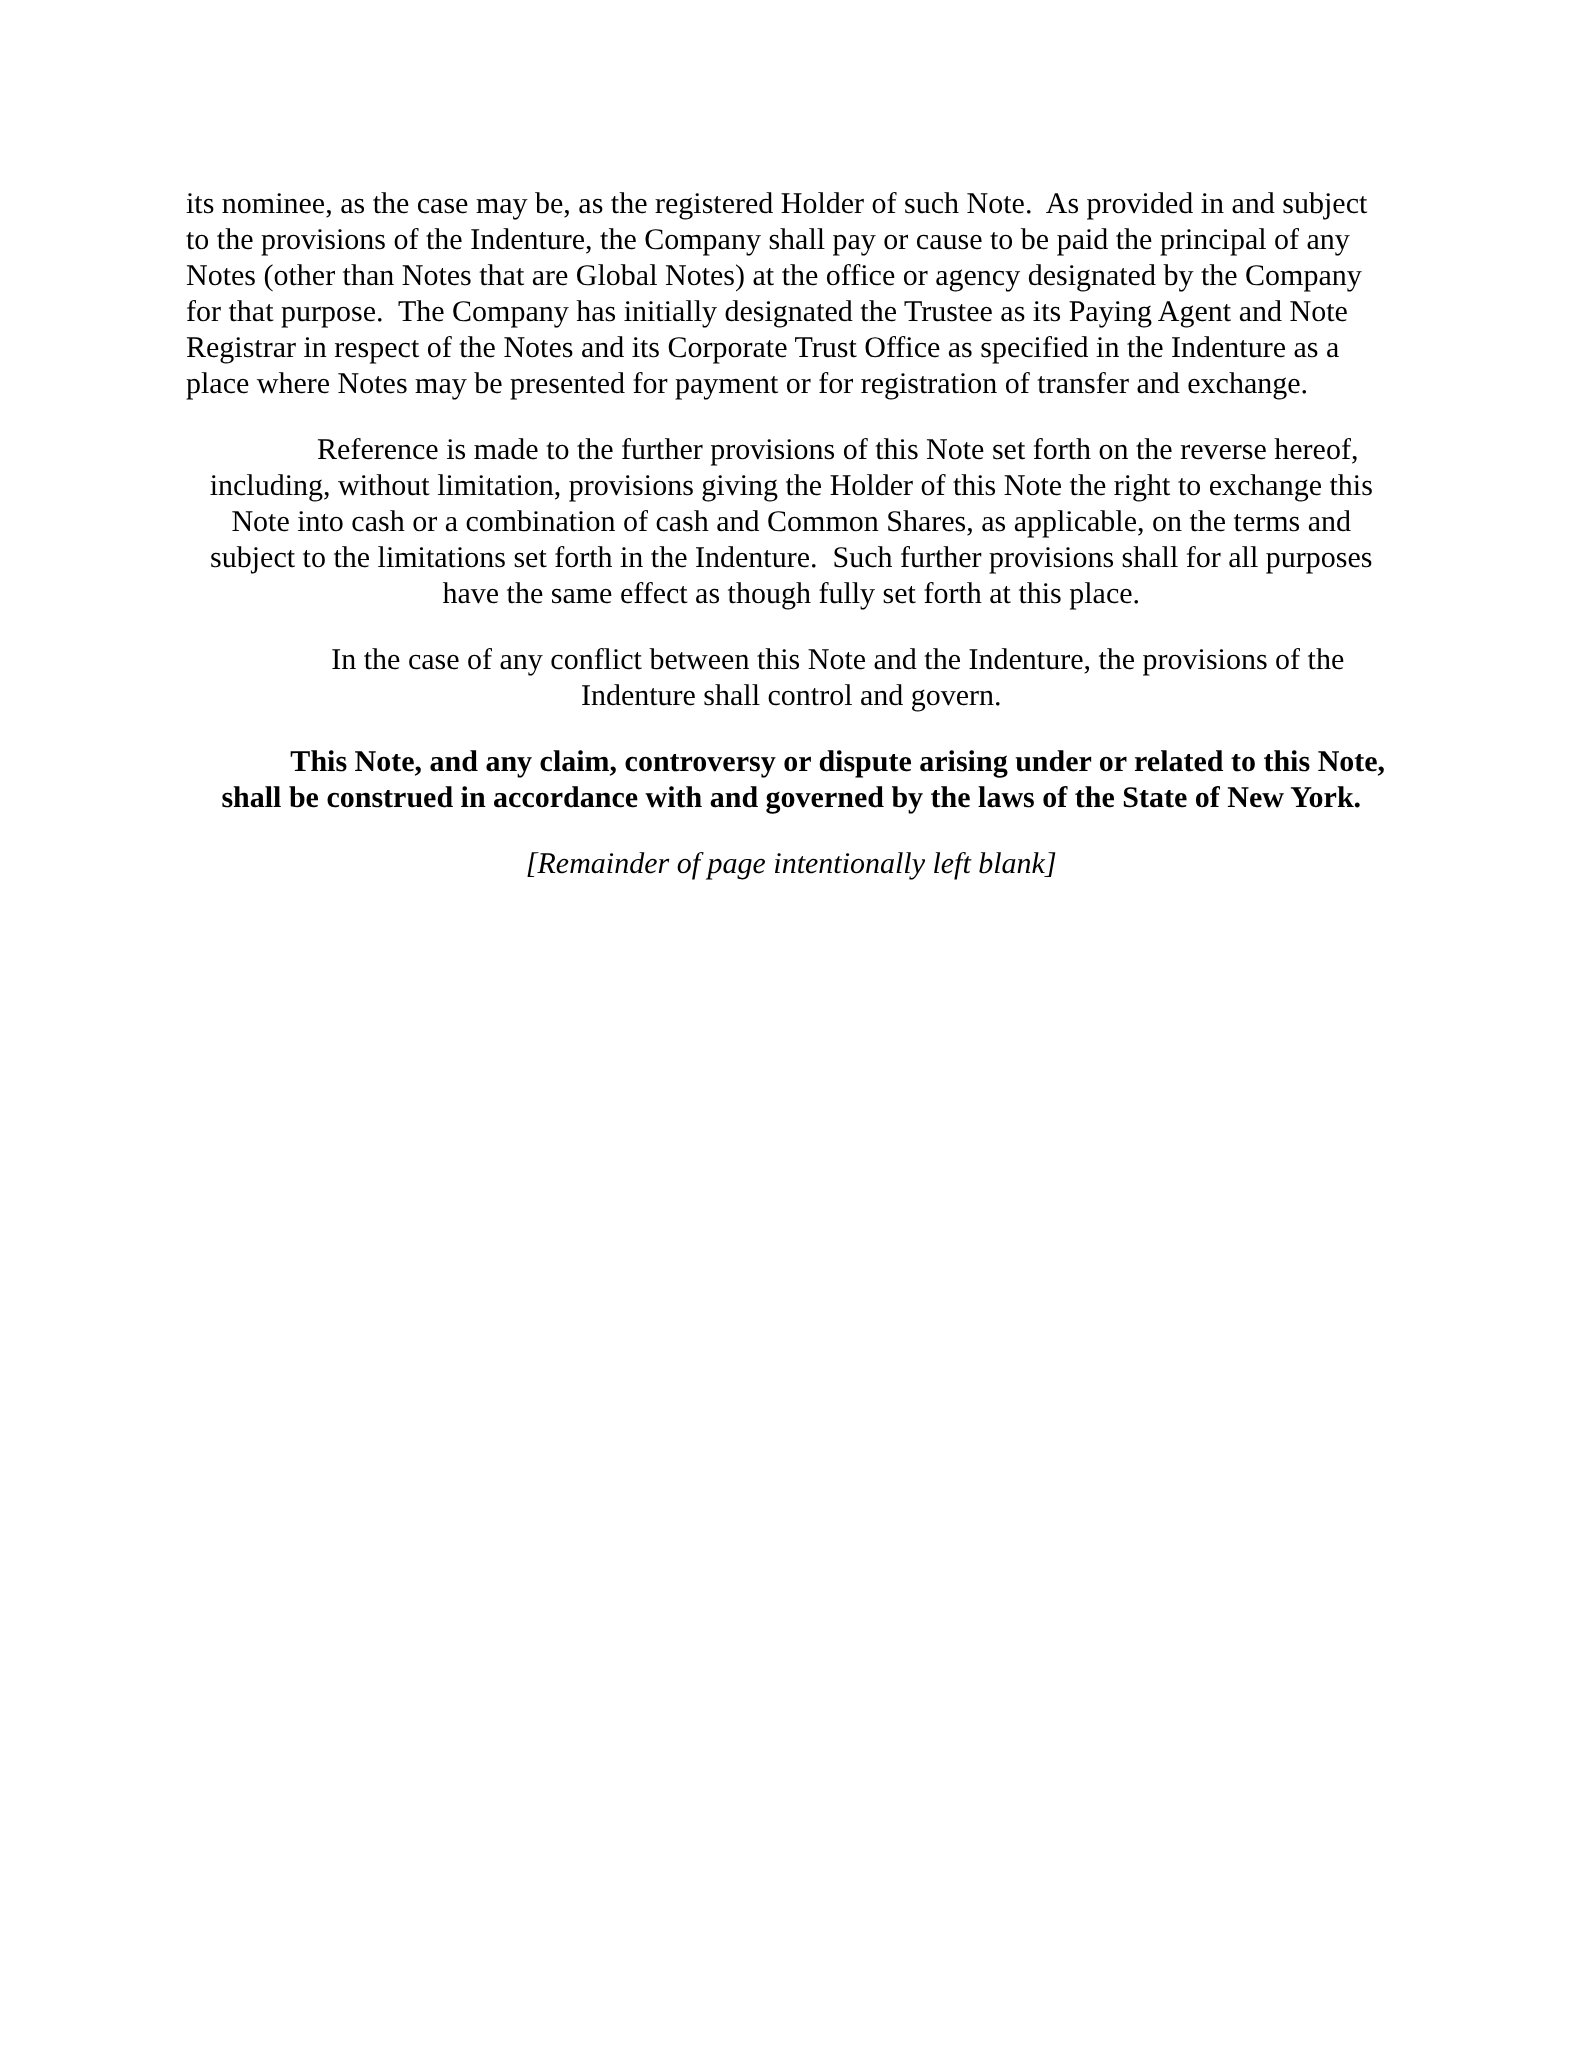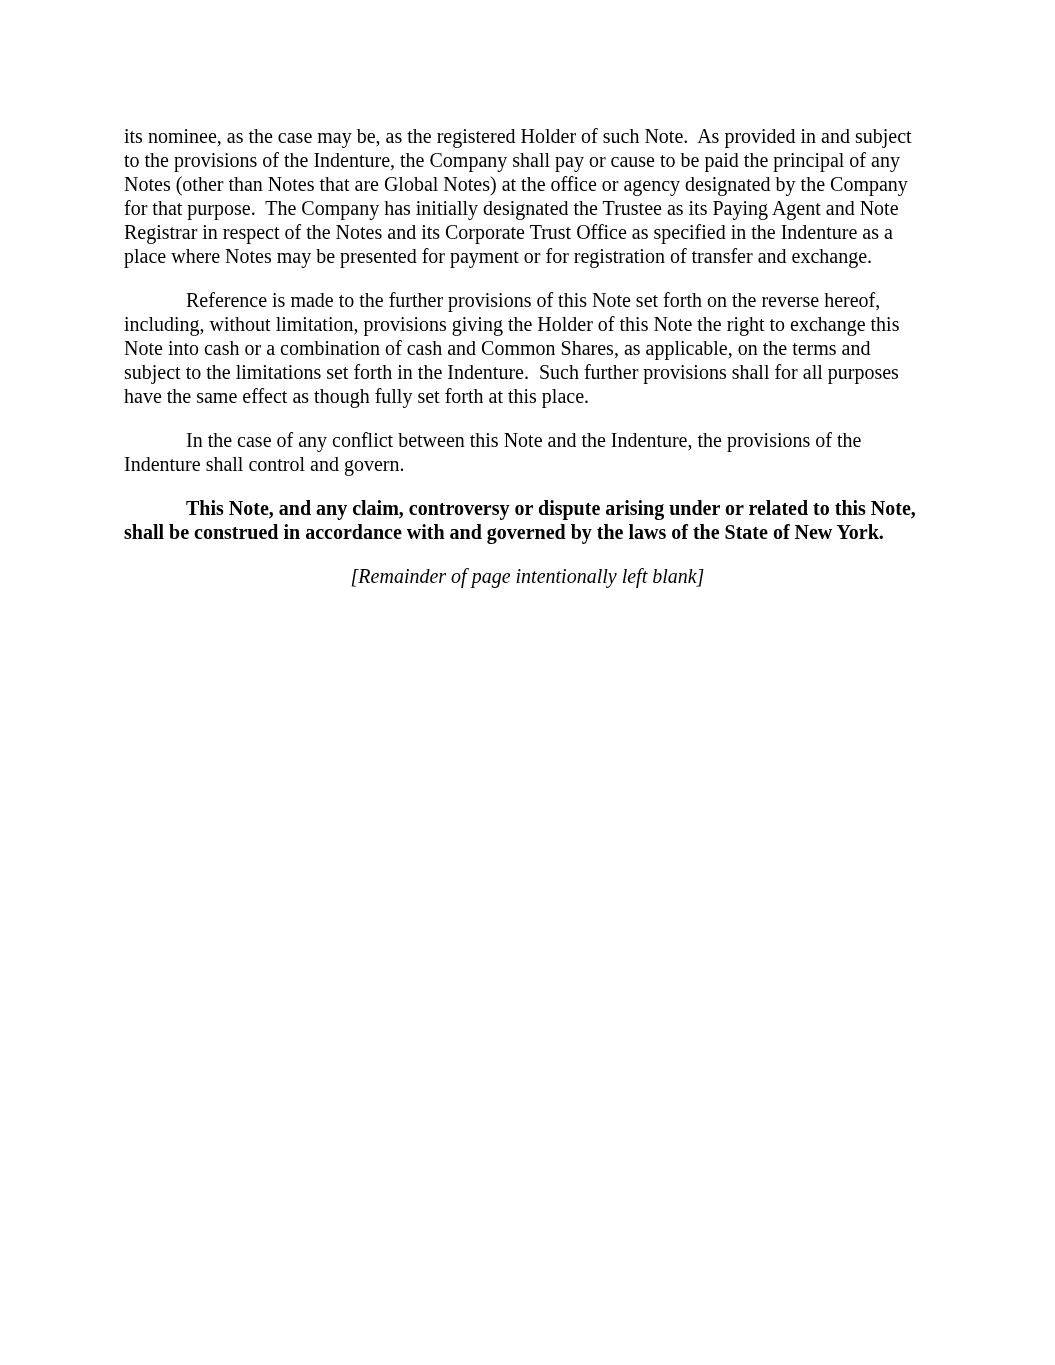--- a/index.html
+++ b/index.html
@@ -24,20 +24,21 @@
     font-size: 20px;
     line-height: 24px;
     text-align: left;
   }
   .para {
     margin: 0 0 20px 0;
     white-space: pre-wrap;
   }
   .para.indent {
     text-indent: 62px;
+    text-align: center;
   }
   .para.bold {
     font-weight: bold;
   }
   .para.center-italic {
     text-align: center;
     font-style: italic;
     text-indent: 0;
     white-space: normal;
   }

